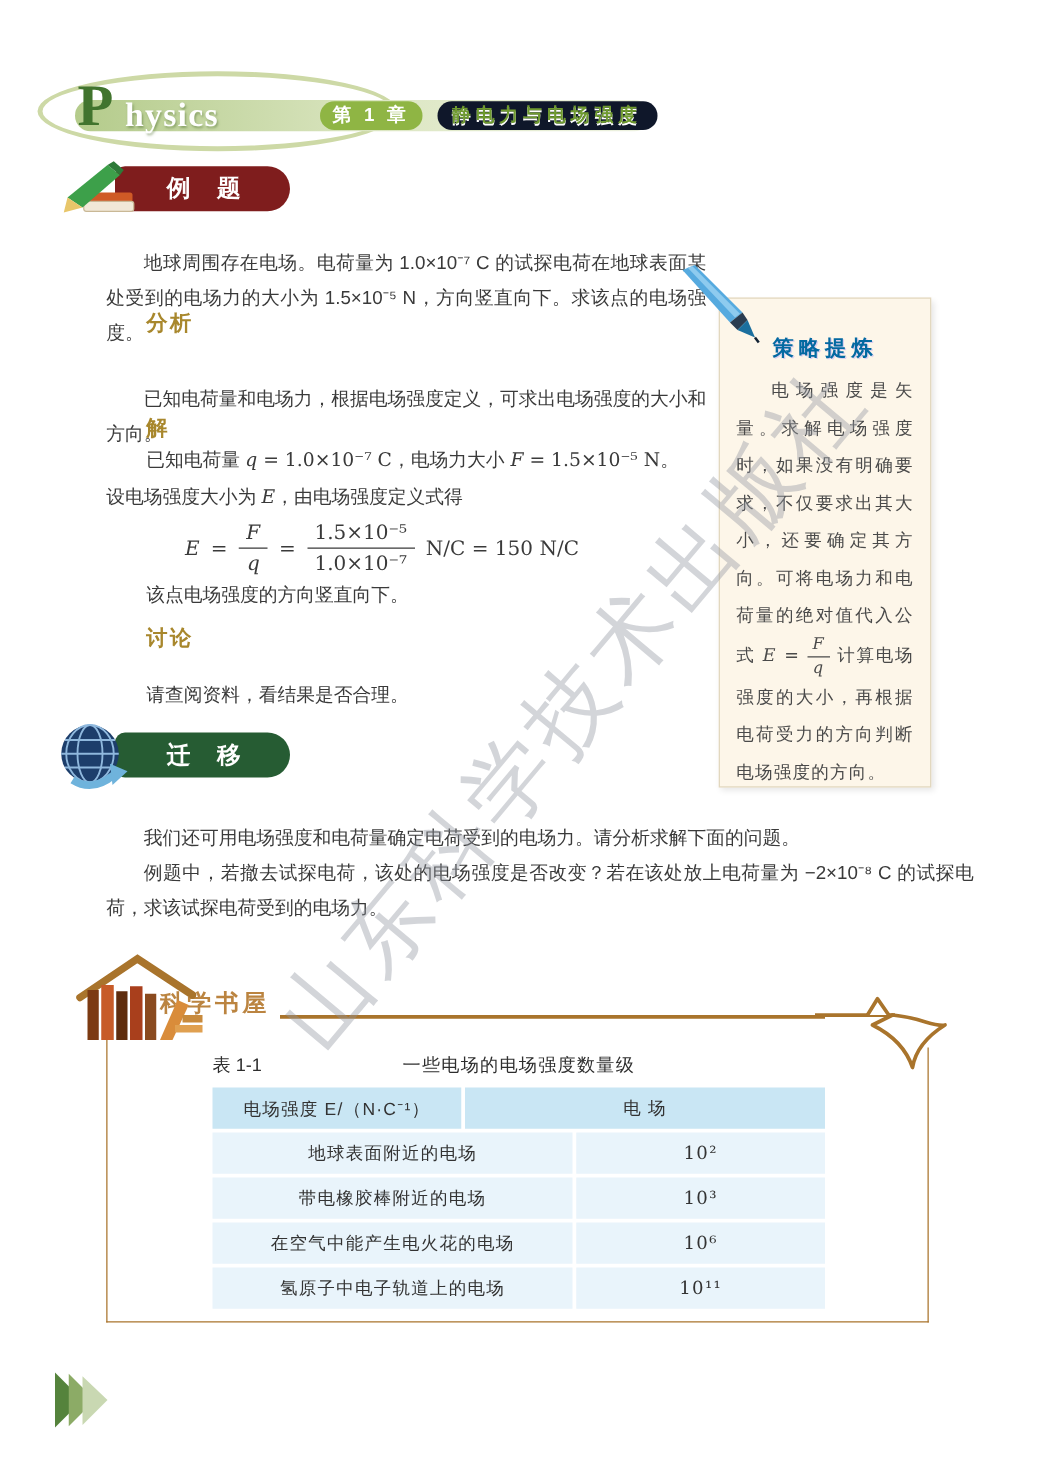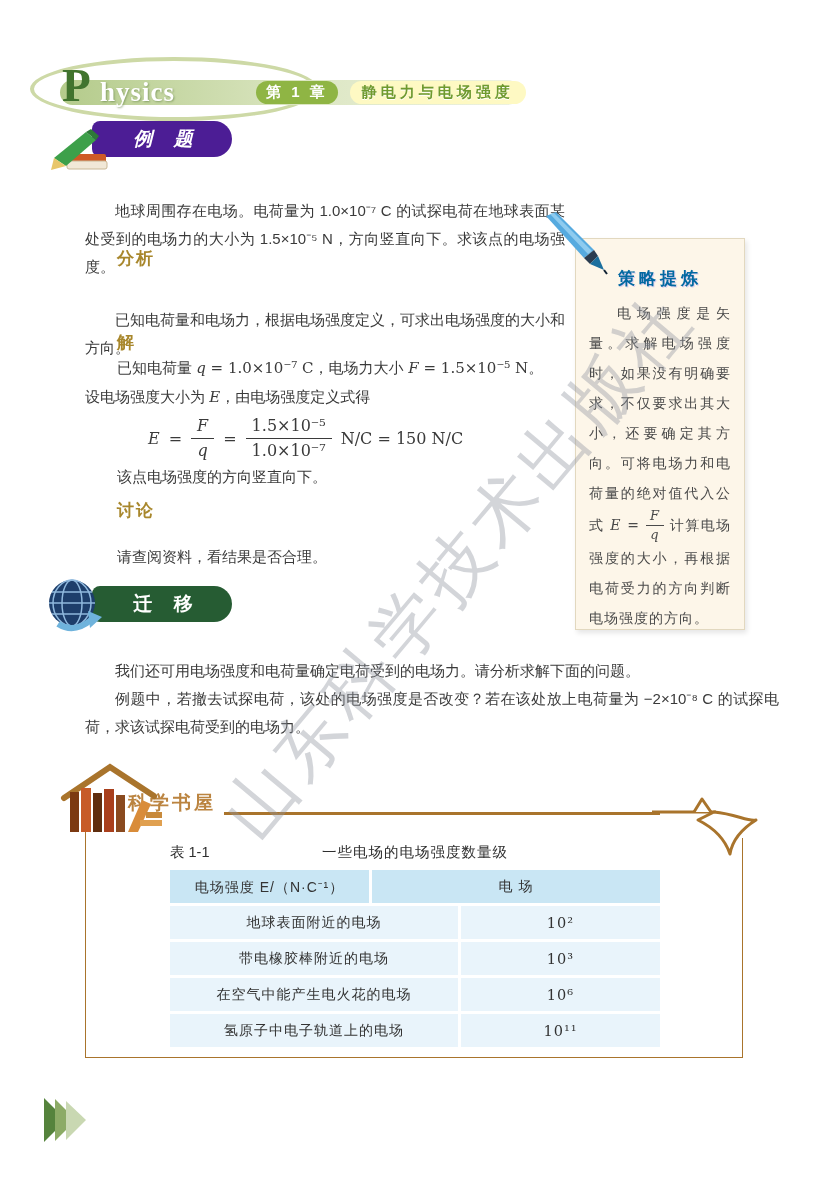--- a/index.html
+++ b/index.html
@@ -18,28 +18,28 @@
   .hdr-bar{position:absolute;left:60px;top:80px;width:460px;height:25px;border-radius:13px;
            background:linear-gradient(90deg,#b4cb8b,#dde7c4 55%,#eef2e1);z-index:2;}
   .logo-p{position:absolute;left:62px;top:58px;z-index:3;
           font-family:"Liberation Serif",serif;font-weight:bold;font-size:47px;color:#41742e;}
   .logo-rest{position:absolute;left:100px;top:77px;z-index:3;letter-spacing:1px;
              font-family:"Liberation Serif",serif;font-weight:bold;font-size:27px;color:#fff;
              text-shadow:1px 1px 2px rgba(90,120,60,.55);}
   .hdr-chapter{position:absolute;left:256px;top:81px;z-index:3;display:flex;gap:12px;align-items:center;}
   .chapter-badge{background:#8fb544;color:#ffffff;border-radius:12px;padding:2px 10px;
                  font-size:15px;font-weight:bold;letter-spacing:3px;}
-  .chapter-title{background:#fef9c3;color:#6f9a2f;border-radius:12px;padding:2px 12px;
+  .chapter-title{background:#0f172a;color:#6f9a2f;border-radius:12px;padding:2px 12px;
                  font-size:15px;font-weight:bold;letter-spacing:4px;text-shadow:0 1px 0 #fff;}
 
   
   .badge{position:absolute;height:36px;border-radius:8px 18px 18px 8px;color:#fff;
          font-size:19px;font-weight:bold;letter-spacing:8px;display:flex;align-items:center;
          justify-content:center;padding-left:18px;padding-right:8px;z-index:3;}
-  .badge-example{left:92px;top:121px;width:114px;background:#4c1d95;font-style:italic;}
+  .badge-example{left:92px;top:133px;width:114px;background:#7f1d1d;}
   .badge-transfer{left:92px;top:586px;width:114px;background:#265c33;}
   .icon-abs{position:absolute;z-index:4;}
   #icon-example{left:50px;top:128px;}
   #icon-transfer{left:46px;top:578px;}
   #icon-pen{left:540px;top:212px;z-index:7;}
   #icon-science{left:54px;top:762px;}
   #icon-eave{left:652px;top:784px;}
   #icon-chevrons{left:42px;top:1096px;}
 
   

